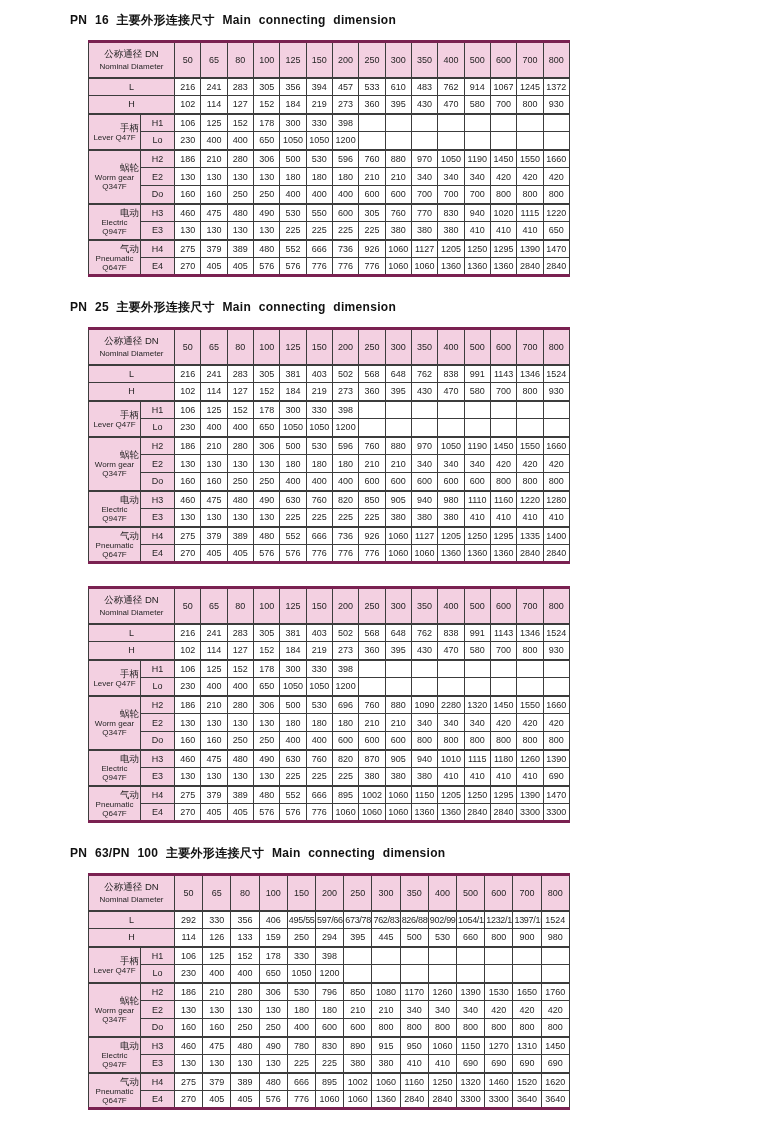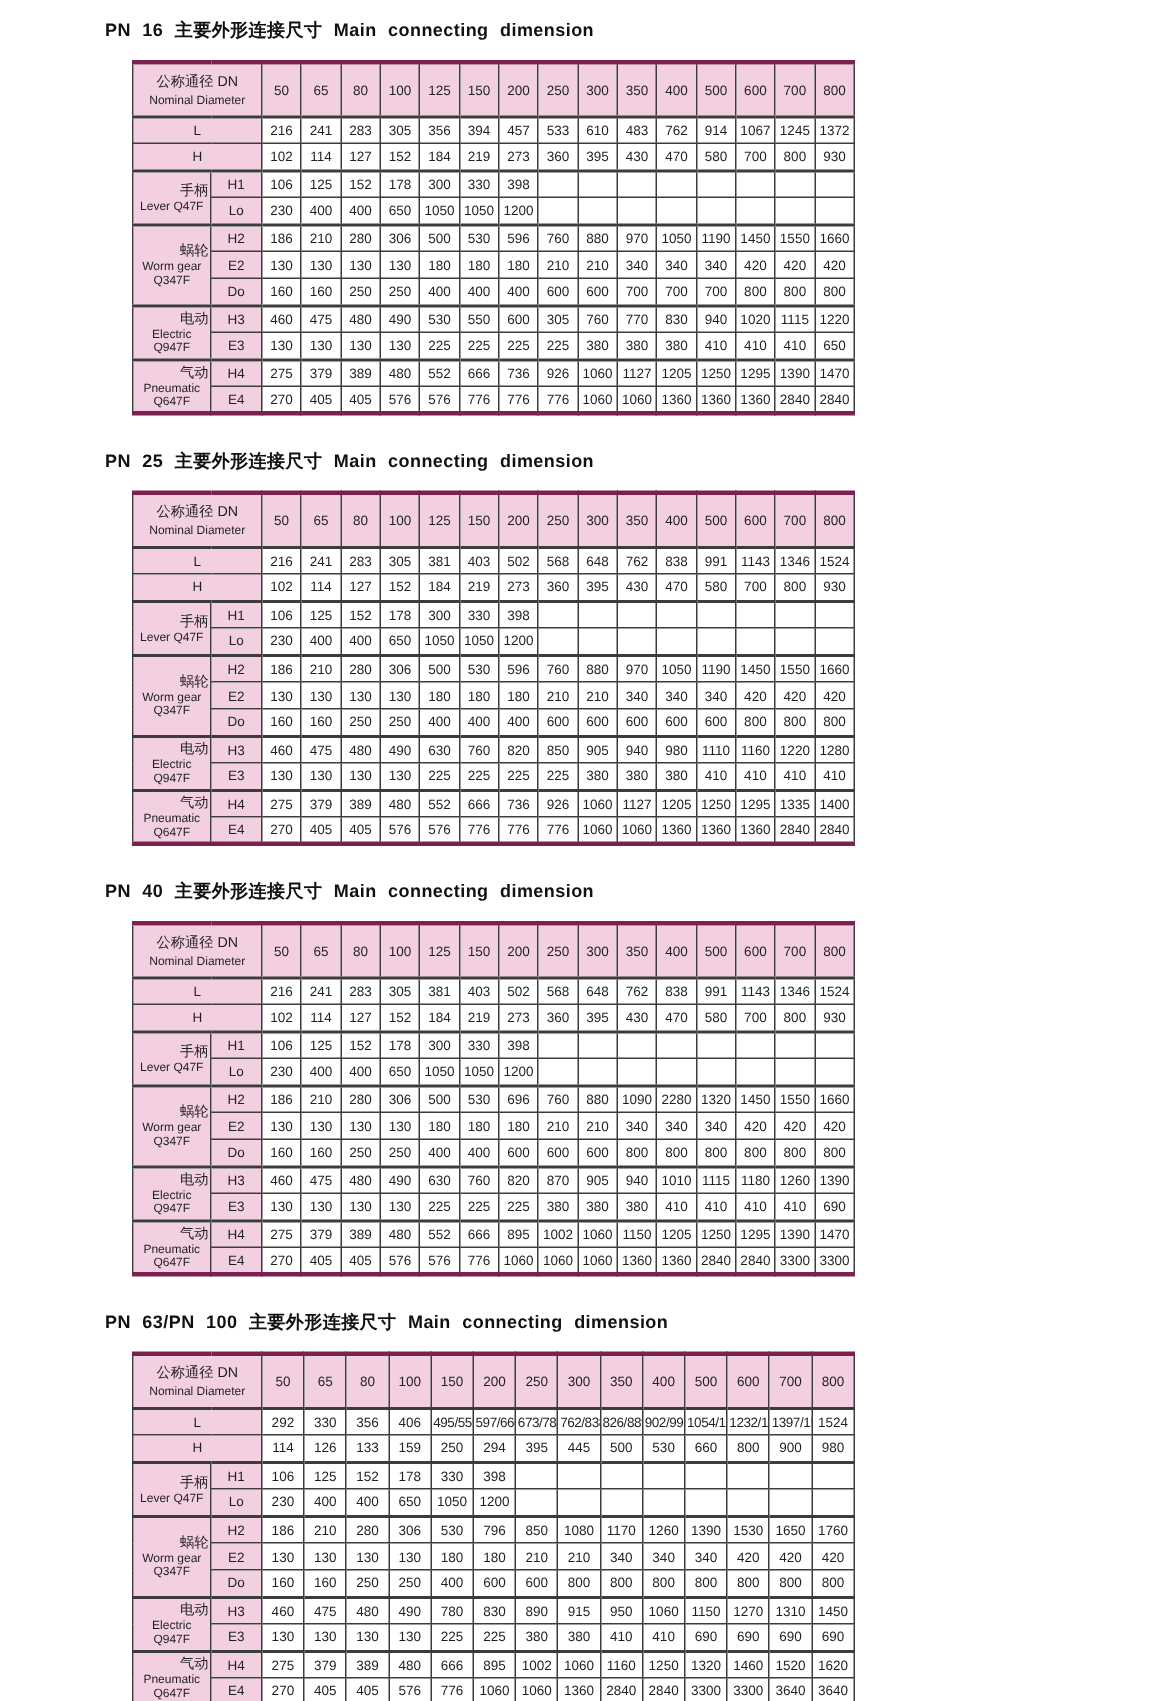--- a/index.html
+++ b/index.html
@@ -560,21 +560,20 @@
             <td>1360</td>
             <td>1360</td>
             <td>1360</td>
             <td>2840</td>
             <td>2840</td>
           </tr>
         </tbody>
       </table>
     </div>
     <div class="section">
-      <div class="table-title">PN 40 主要外形连接尺寸 Main connecting dimension</div>
       <table class="dims">
         <colgroup>
           <col style="width: 52px;">
           <col style="width: 34px;">
           <col>
           <col>
           <col>
           <col>
           <col>
           <col>

